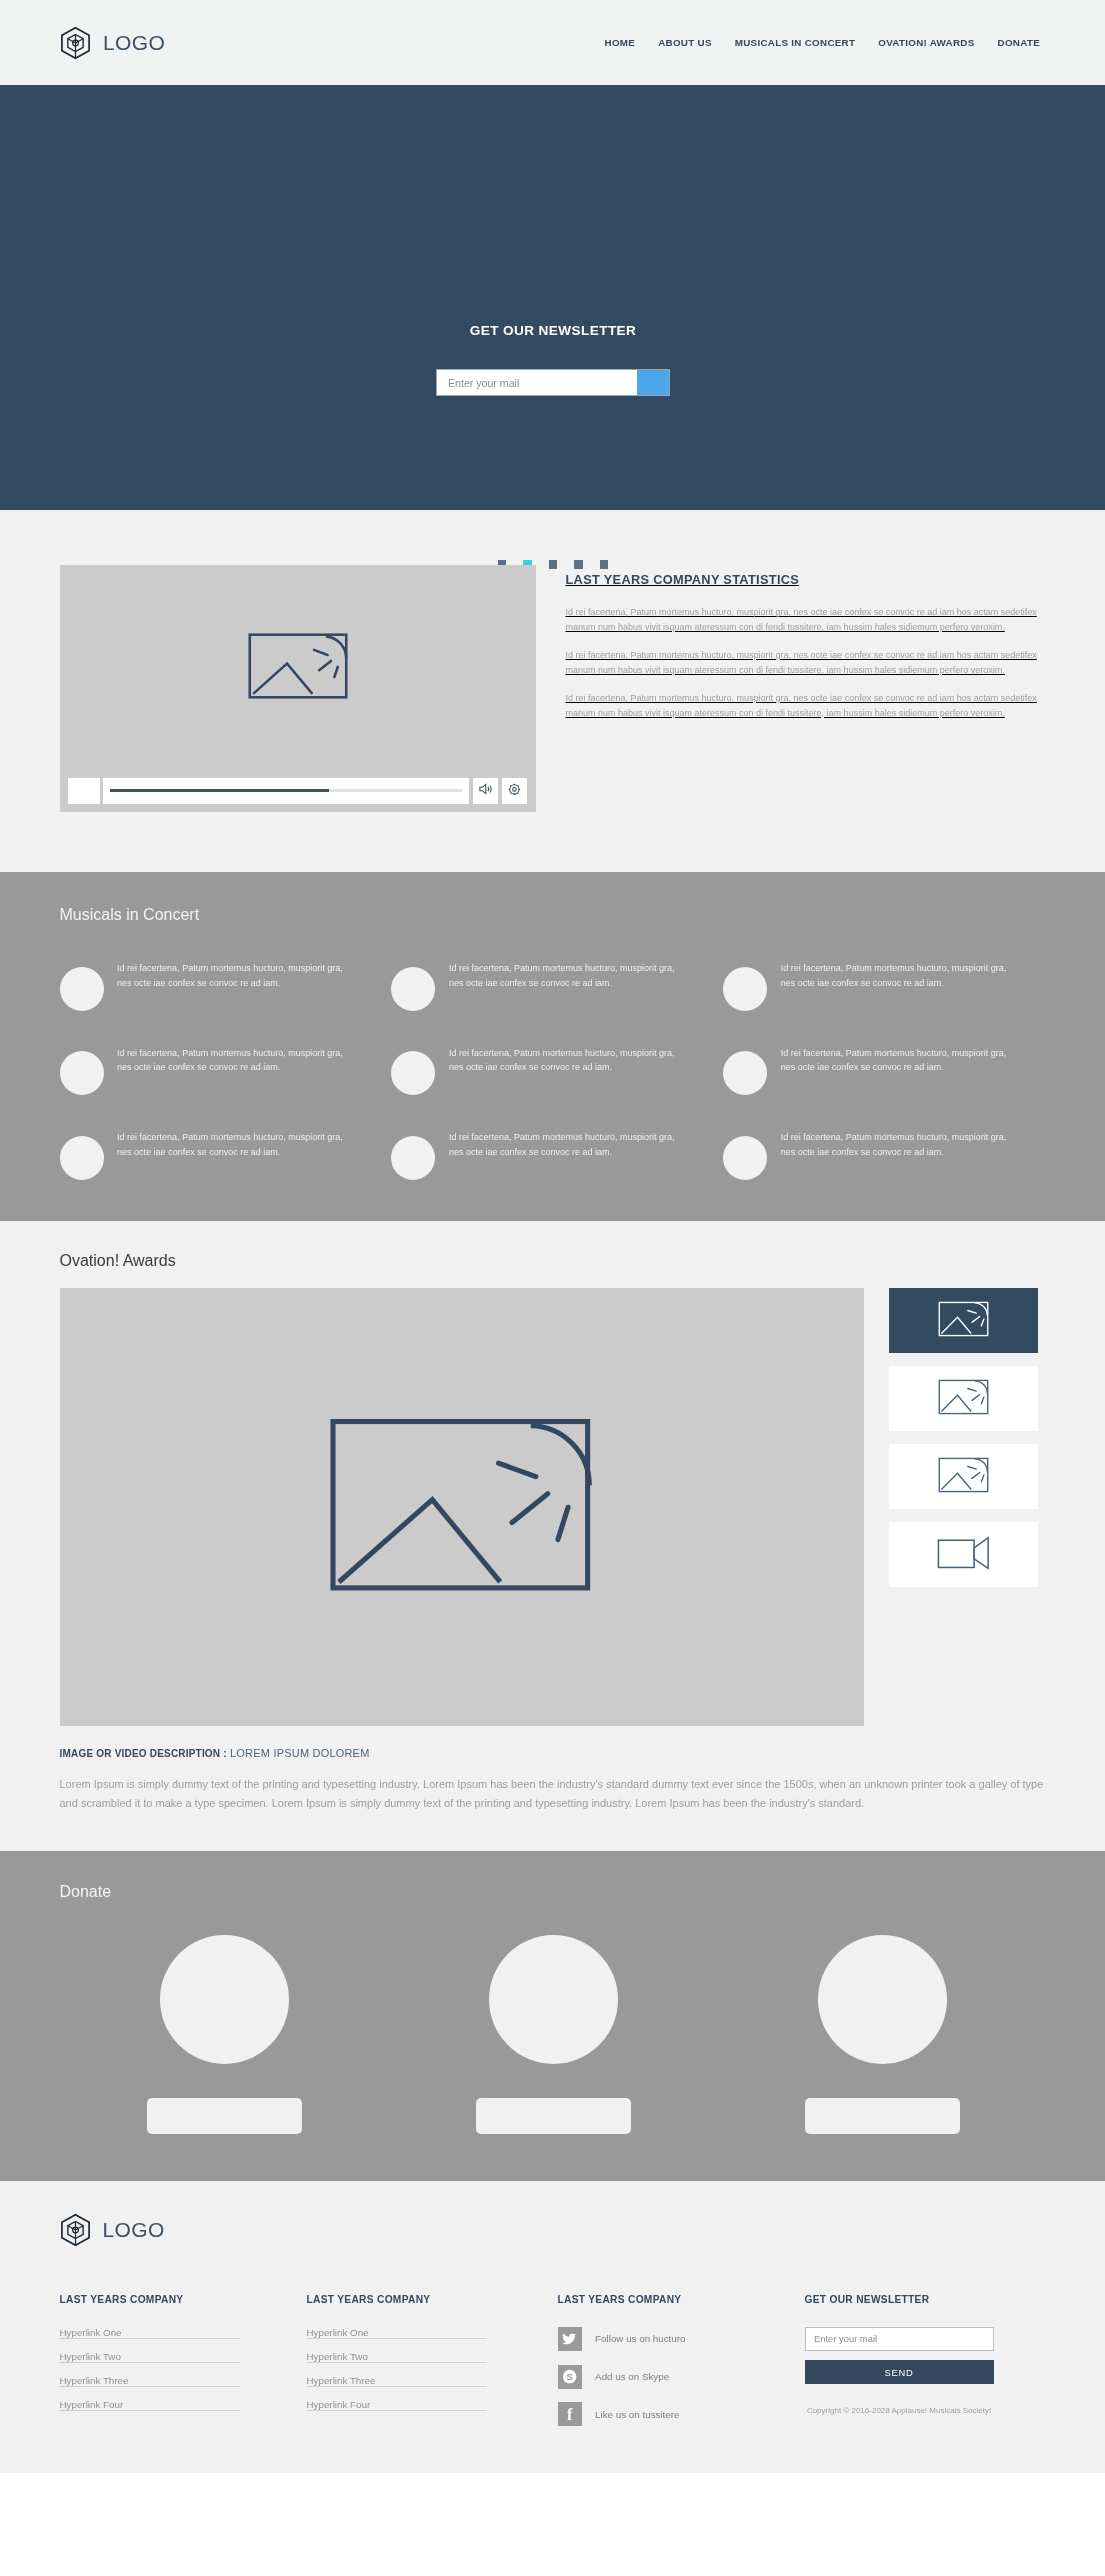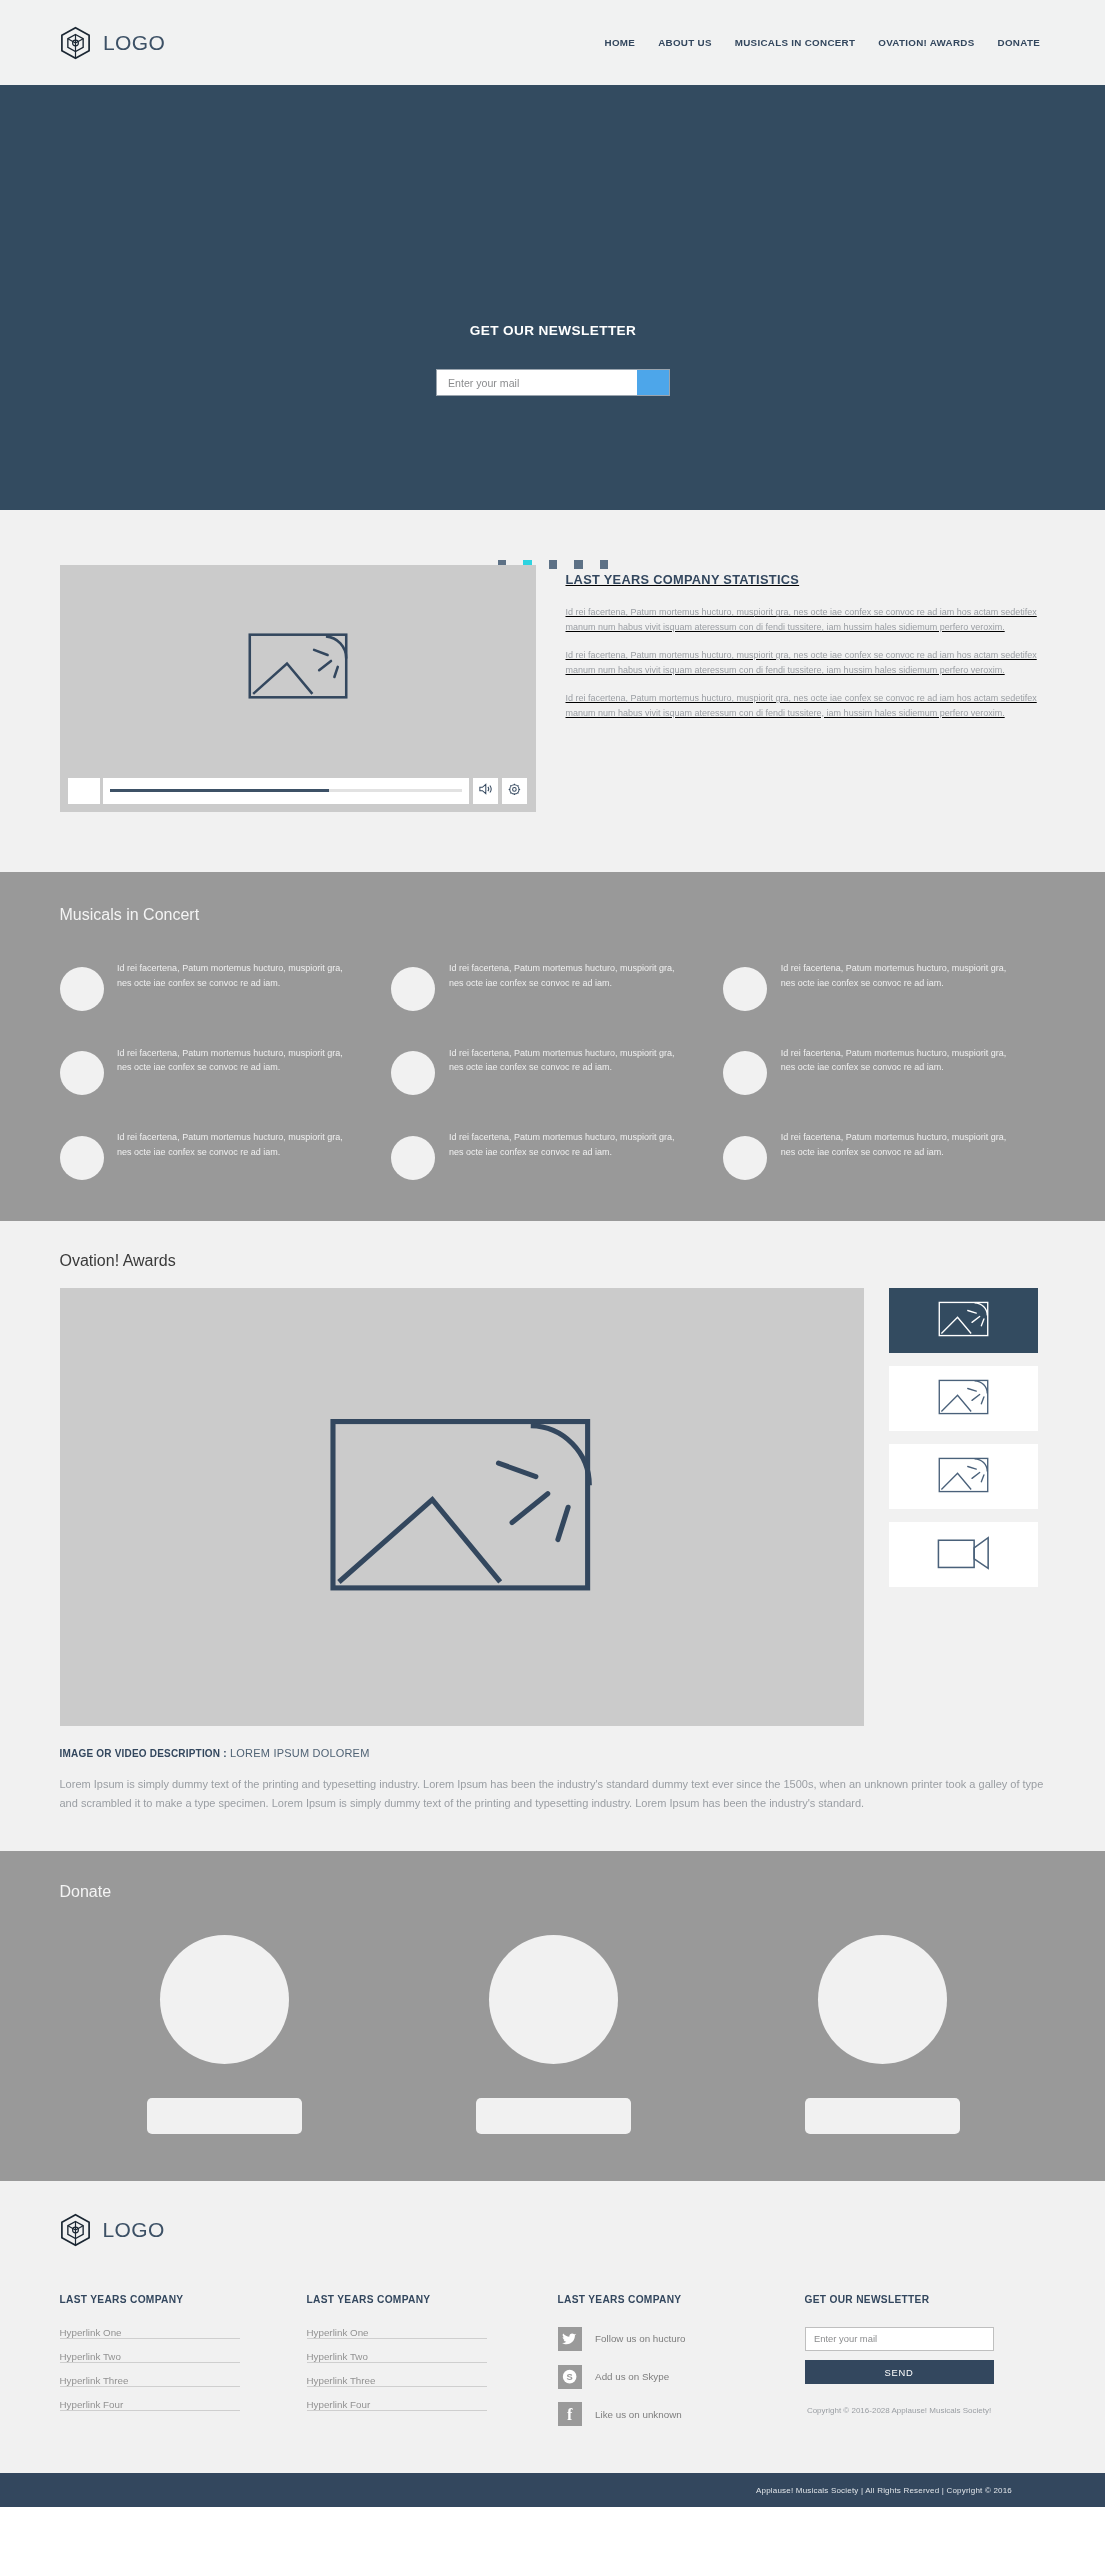--- a/index.html
+++ b/index.html
@@ -660,32 +660,29 @@
           </span>
           <span class="soc-label">Add us on Skype</span>
         </div>
 
         <div class="soc-row">
           <span class="soc-ico">
             <svg width="15.3" height="17" viewBox="0 0 18 20">
               <text x="9" y="17" font-family="Liberation Serif, serif" font-size="19" font-weight="bold" fill="#ffffff" text-anchor="middle">f</text>
             </svg>
           </span>
-          <span class="soc-label">Like us on unknown</span>
+          <span class="soc-label">Like us on tussitere</span>
         </div>
       </div>
 
       <div>
         <div class="f-head">GET OUR NEWSLETTER</div>
         <input class="f-input" type="text" placeholder="Enter your mail" style="">
         <button class="f-send">SEND</button>
         <div class="f-copy">Copyright © 2016-2028  Applause! Musicals Society!</div>
       </div>
 
     </div>
   </div>
 
-  <div class="bottombar">
-    <span class="bottombar-text">Applause! Musicals Society |  All Rights Reserved  |   Copyright © 2016</span>
-  </div>
 
 </div>
 
 
 </body></html>

